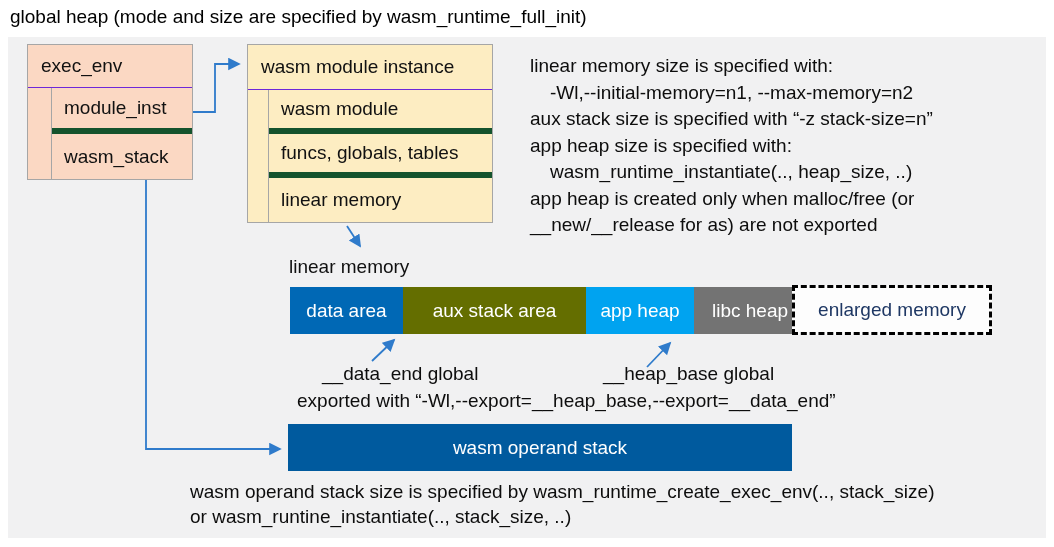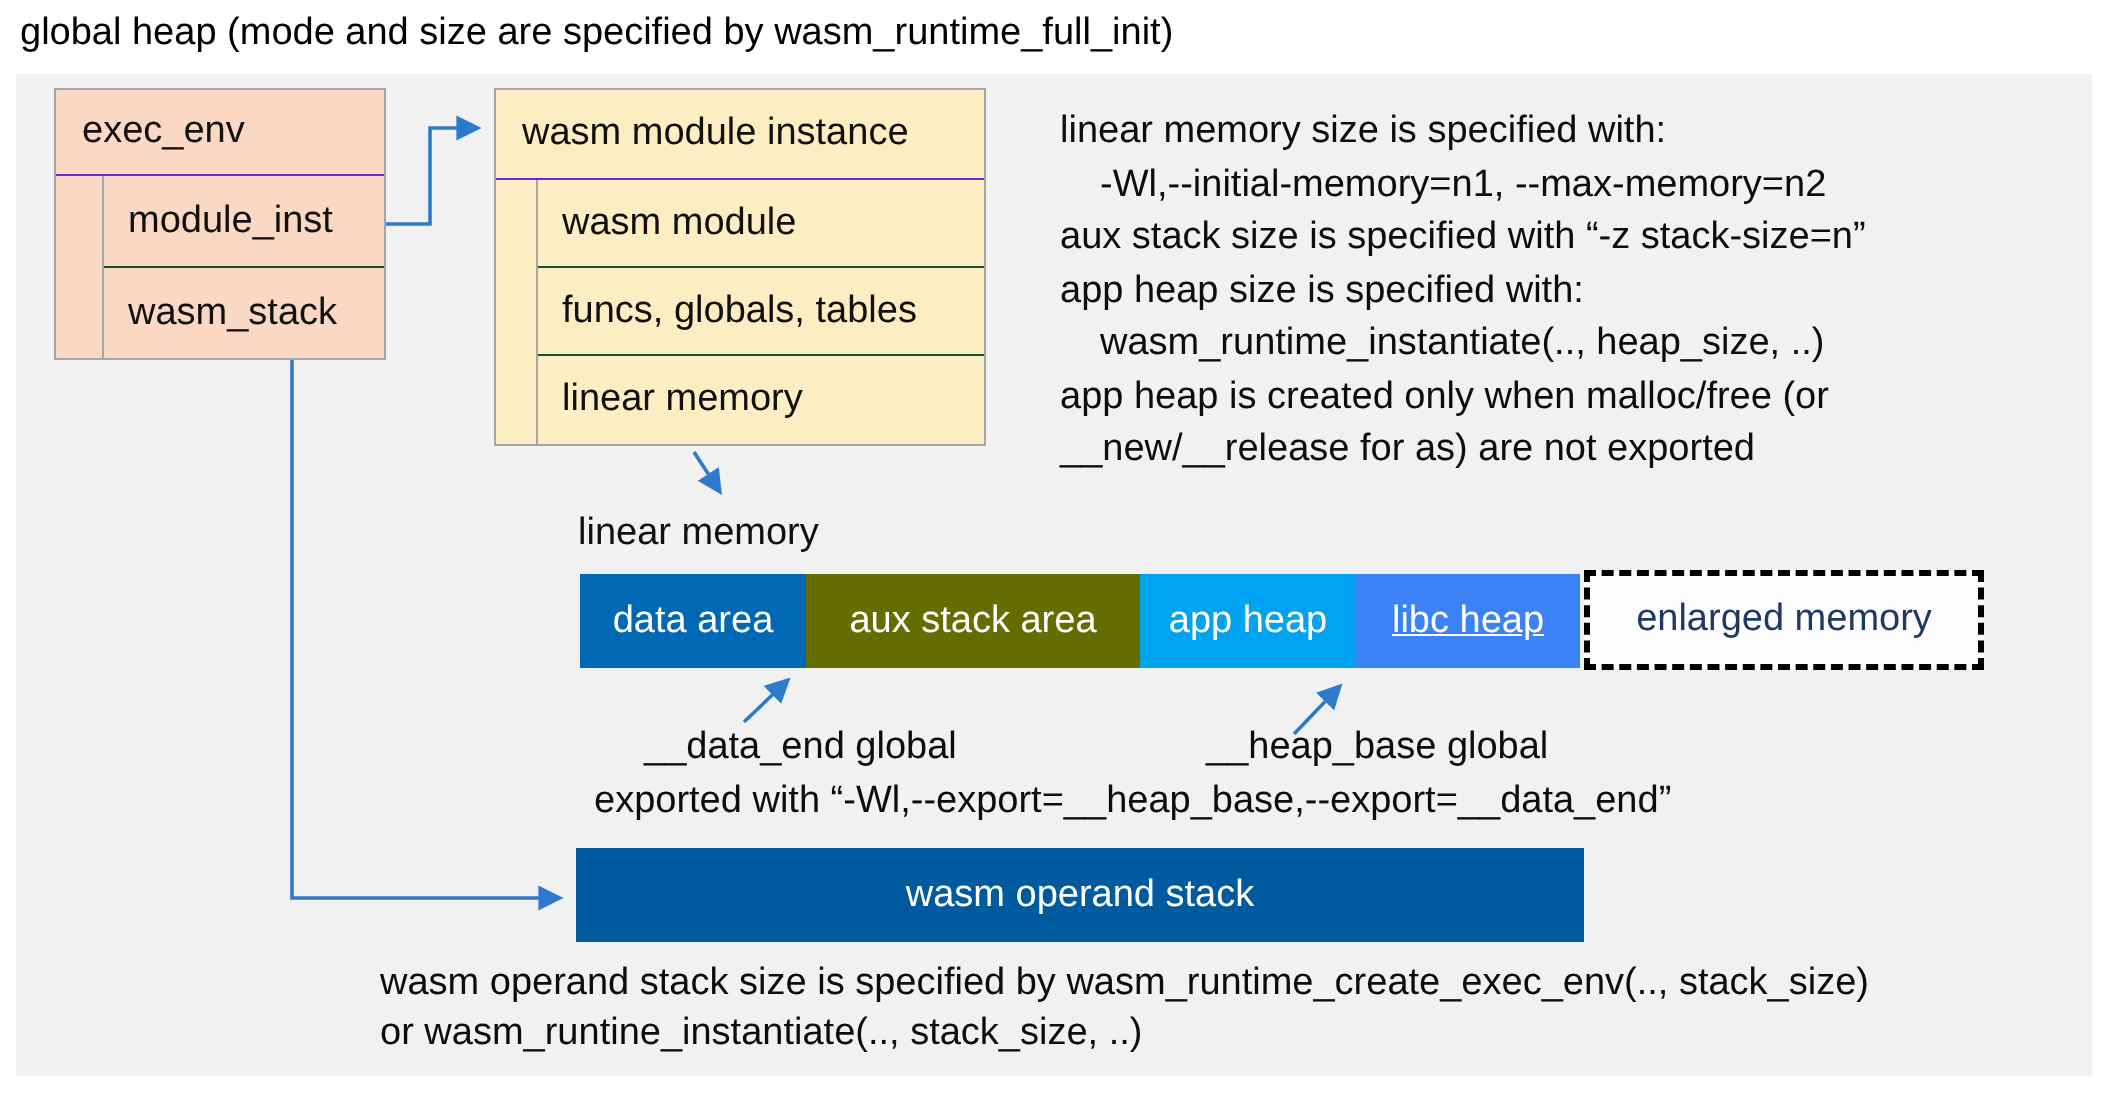--- a/index.html
+++ b/index.html
@@ -12,21 +12,21 @@
 
   
   .structbox{position:absolute;border:1px solid #a6a6a6;box-sizing:border-box;font-size:19px;}
   .peach{background:#fbd8c3;}
   .cream{background:#fdedc2;}
   .structbox .hdr{display:flex;align-items:center;padding-left:13px;border-bottom:1px solid #6d28d9;box-sizing:border-box;}
   .structbox .body{display:flex;}
   .structbox .strip{border-right:1px solid #a6a6a6;box-sizing:border-box;}
   .structbox .rows{flex:1;display:flex;flex-direction:column;}
   .structbox .row{display:flex;align-items:center;padding-left:12px;box-sizing:border-box;}
-  .structbox .row.bb{border-bottom:1px solid #14532d;}
+  .structbox .row.bb{border-bottom:6px solid #14532d;}
 
   #exec-env{left:27px;top:44px;width:166px;height:136px;}
   #exec-env .hdr{height:43px;}
   #exec-env .strip{width:24px;}
   #exec-env .row{height:46px;}
 
   #mod-inst{left:247px;top:44px;width:246px;height:179px;}
   #mod-inst .hdr{height:45px;}
   #mod-inst .strip{width:21px;}
   #mod-inst .row{height:44px;}
@@ -35,21 +35,21 @@
   .notes{position:absolute;font-size:19px;line-height:26.5px;color:#0d0d0d;}
   #notes-right{left:530px;top:53px;width:520px;}
   #notes-right .indent{padding-left:20px;}
   #notes-bottom{left:190px;top:479px;width:860px;line-height:25px;}
 
   .lm-label{position:absolute;left:289px;top:256px;font-size:19px;}
 
   .lm-bar{position:absolute;left:290px;top:287px;height:47px;display:flex;}
   .lm-seg{display:flex;align-items:center;justify-content:center;color:#ffffff;font-size:19px;white-space:nowrap;}
   .seg-w0{width:113px;}
-  .seg-w1{width:167px;}
+  .seg-w1{width:183px;}
   .seg-w2{width:108px;}
   .seg-w3{width:112px;}
 
   .enlarged{
     position:absolute;left:792px;top:285px;width:200px;height:50px;box-sizing:border-box;
     border:3px dashed #000;background:#fdfdfd;display:flex;align-items:center;justify-content:center;
     font-size:19px;
   }
 
   .global-label{position:absolute;font-size:19px;color:#0d0d0d;white-space:nowrap;}
@@ -105,21 +105,21 @@
     <div>app heap is created only when malloc/free (or</div>
     <div>__new/__release for as) are not exported</div>
   </div>
 
   <div class="lm-label">linear memory</div>
 
   <div class="lm-bar">
     <div class="lm-seg seg-w0" style="background: rgb(0, 104, 181);">data area</div>
     <div class="lm-seg seg-w1" style="background: rgb(100, 110, 0);">aux stack area</div>
     <div class="lm-seg seg-w2" style="background: rgb(0, 163, 240);">app heap</div>
-    <div class="lm-seg seg-w3" style="background: #3b82f6; text-decoration: underline;">libc heap</div>
+    <div class="lm-seg seg-w3" style="background: #737373;">libc heap</div>
   </div>
 
   <div class="enlarged" style="color: rgb(31, 56, 100);">enlarged memory</div>
 
   <div class="global-label" id="lbl-data-end">__data_end global</div>
   <div class="global-label" id="lbl-heap-base">__heap_base global</div>
   <div class="global-label" id="lbl-exported">exported with “-Wl,--export=__heap_base,--export=__data_end”</div>
 
   <div class="operand-bar" style="background: rgb(0, 90, 158);">wasm operand stack</div>
 

